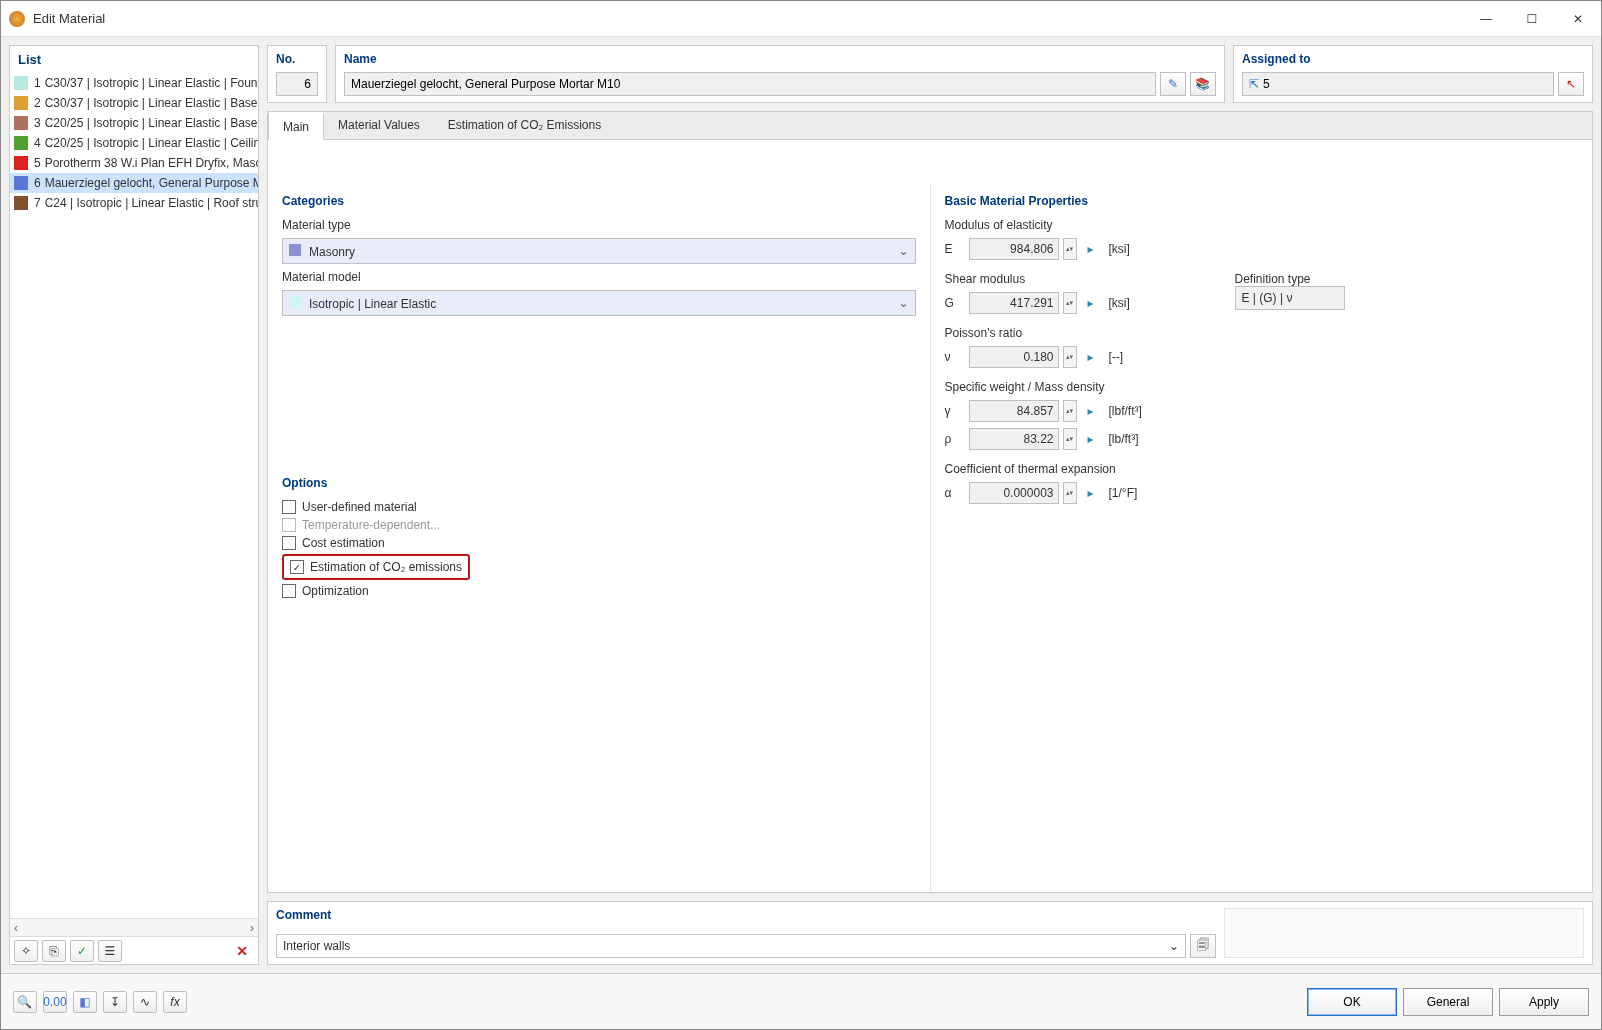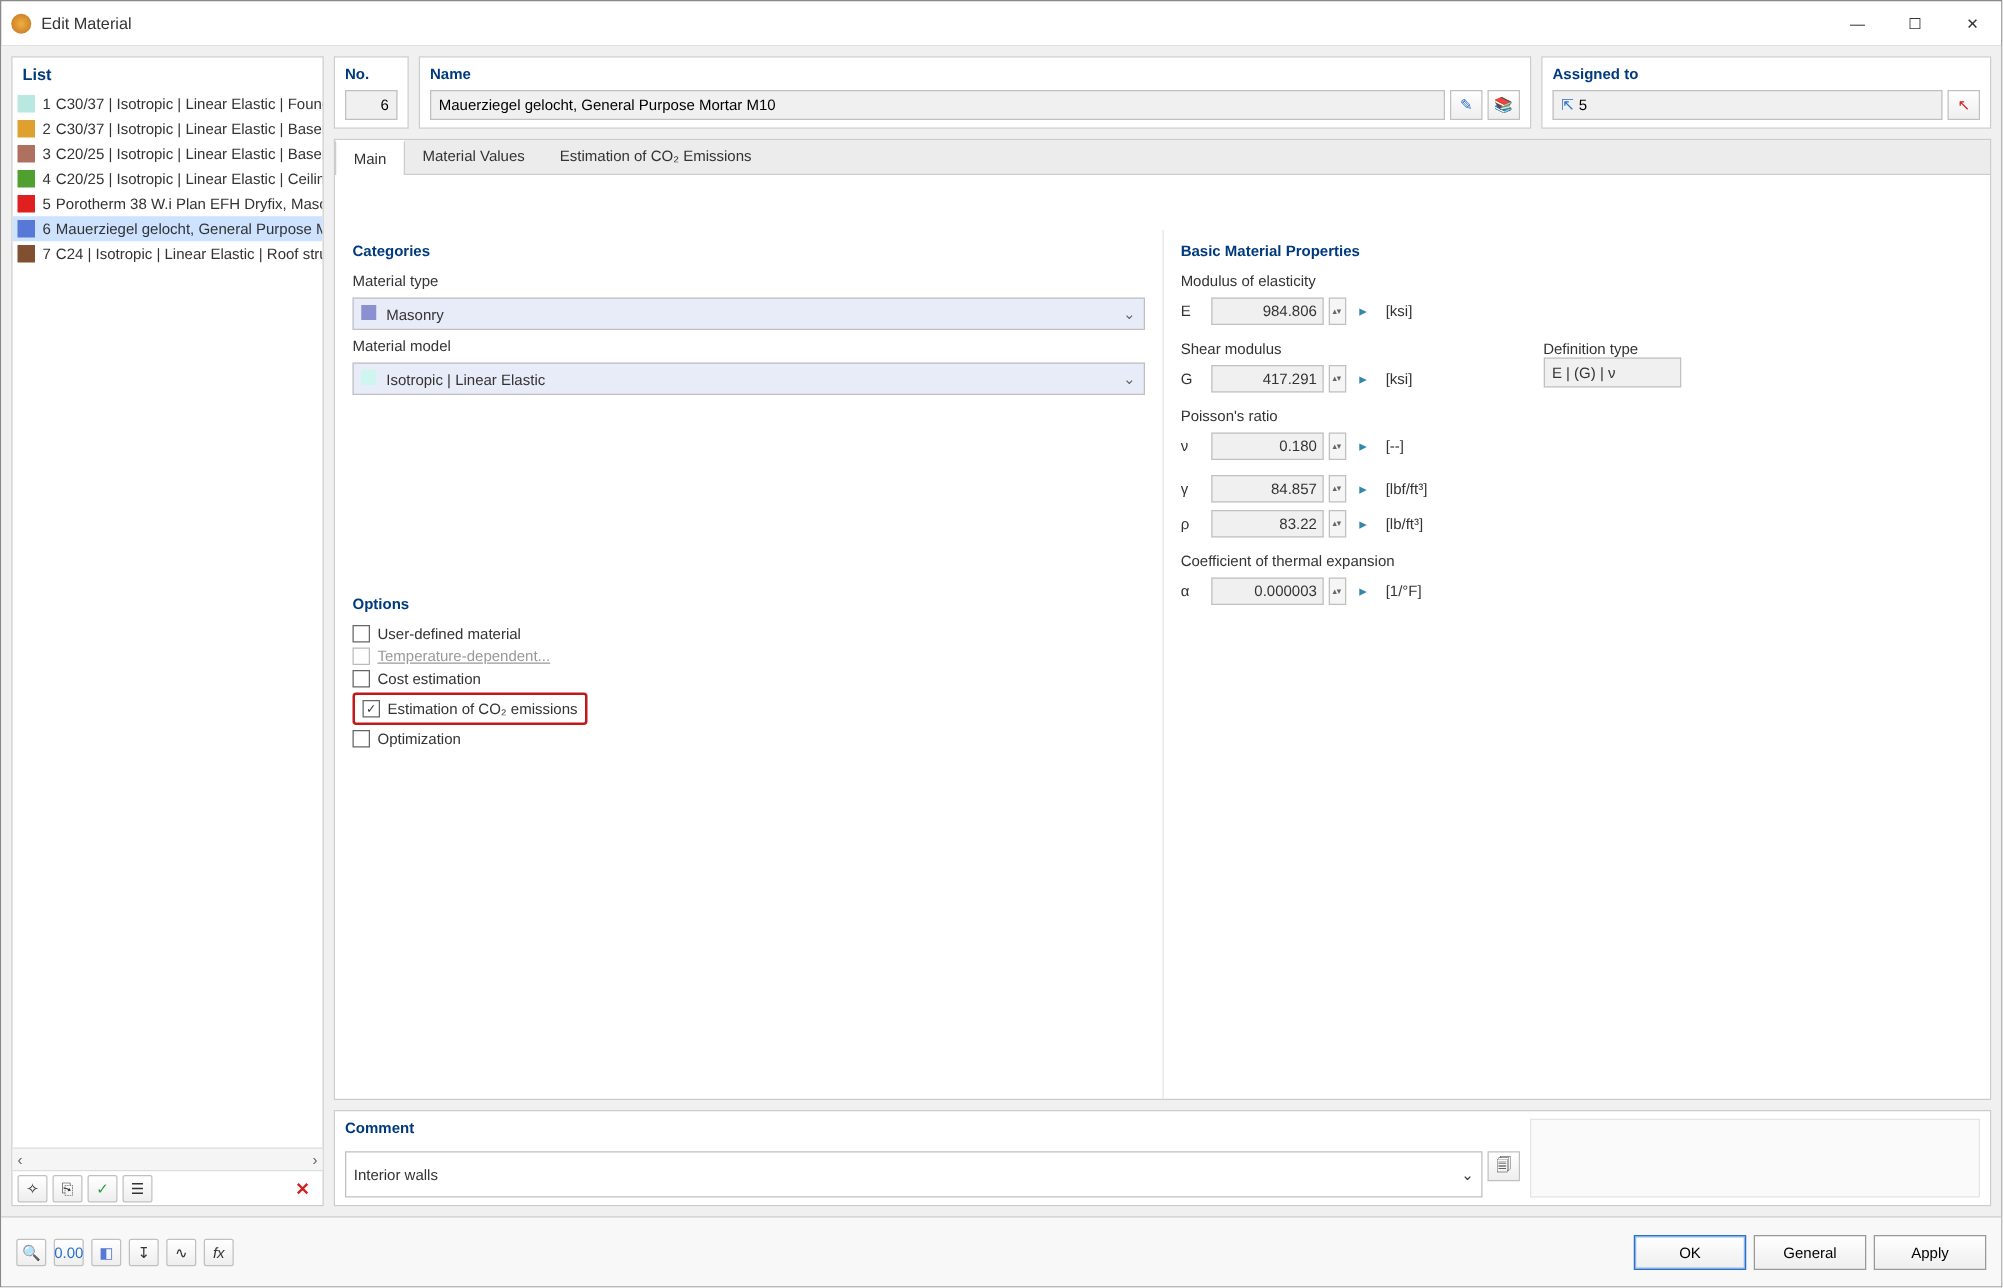--- a/index.html
+++ b/index.html
@@ -58,40 +58,40 @@
 .col { flex: 1; padding: 10px 14px; overflow: hidden; }
 .col + .col { border-left: 1px solid #e5e5e5; }
 .section-title { color: #003a7d; font-weight: 600; margin-bottom: 10px; }
 
 .field-label { margin: 6px 0; }
 .combo { height: 26px; border: 1px solid #c0c0c0; background: #e8ecf8; display: flex; align-items: center; padding: 0 6px; justify-content: space-between; cursor: pointer; }
 .combo .chev { color: #666; }
 .combo .mini-sw { width: 12px; height: 12px; margin-right: 8px; display:inline-block; }
 
 .option-row { display: flex; align-items: flex-start; margin: 4px 0; gap: 6px; cursor: pointer; }
-.option-row.disabled { color: #999; cursor: default; text-decoration: underline; }
+.option-row.disabled { color: #999; cursor: default; }
 .cb { width: 14px; height: 14px; border: 1px solid #666; background: #fff; display: inline-flex; align-items: center; justify-content: center; font-size: 10px; }
 .option-row.disabled .cb { border-color:#bbb; }
 .highlight-box { border: 2px solid #c01818; border-radius: 3px; padding: 4px 6px; display: inline-flex; }
 
 
 .prop-group { margin-bottom: 12px; }
 .prop-line { display: flex; align-items: center; margin-top: 6px; gap: 4px; }
 .prop-sym { width: 20px; }
 .prop-val { width: 90px; height: 22px; border: 1px solid #c0c0c0; background: #f0f0f0; text-align: right; padding: 0 4px; display:flex; align-items:center; justify-content:flex-end; }
 .spin { width: 14px; height: 22px; border:1px solid #c0c0c0; background:#f5f5f5; display:flex; flex-direction:column; font-size:7px; color:#666; align-items:center; justify-content:center; }
 .goto { width: 20px; height: 22px; display:flex; align-items:center; justify-content:center; color:#38a; cursor:pointer; }
 .unit { margin-left: 4px; }
 .def-row { display:flex; gap:40px; }
 .def-box { width:110px; height:24px; border:1px solid #c0c0c0; background:#f0f0f0; display:flex; align-items:center; padding:0 6px; }
 
 
 .comment-panel { background:#fff; border:1px solid #ccc; padding:6px 8px; display:flex; gap:8px; }
 .comment-left { flex:1; display:flex; flex-direction:column; }
-.comment-combo { height:37px; border:1px solid #c0c0c0; display:flex; align-items:center; justify-content:space-between; padding:0 6px; margin-top:6px; }
+.comment-combo { height:24px; border:1px solid #c0c0c0; display:flex; align-items:center; justify-content:space-between; padding:0 6px; margin-top:6px; }
 .comment-right { width:360px; }
 
 
 .footer { height: 56px; border-top:1px solid #ccc; background:#f8f8f8; display:flex; align-items:center; padding:0 12px; gap:6px; }
 .footer .spacer { flex:1; }
 .btn { width:90px; height:28px; border:1px solid #999; background:linear-gradient(#fff,#eee); cursor:pointer; }
 .btn.default { border:1px solid #2a6fc9; box-shadow:0 0 0 1px #8ab7e8 inset; }
 </style>
 </head>
 <body>
@@ -308,20 +308,21 @@
                 <span class="prop-val">
                     <span>0.180</span>
                   </span>
                 <span class="spin">▴▾</span>
                 <span class="goto">▸</span>
                 <span class="unit">[--]</span>
               </div>
             </div>
 
             <div class="prop-group">
+              <div>Specific weight / Mass density</div>
               <div class="prop-line">
                 <span class="prop-sym">γ</span>
                 <span class="prop-val">
                     <span>84.857</span>
                   </span>
                 <span class="spin">▴▾</span>
                 <span class="goto">▸</span>
                 <span class="unit">[lbf/ft³]</span>
               </div>
               <div class="prop-line">

